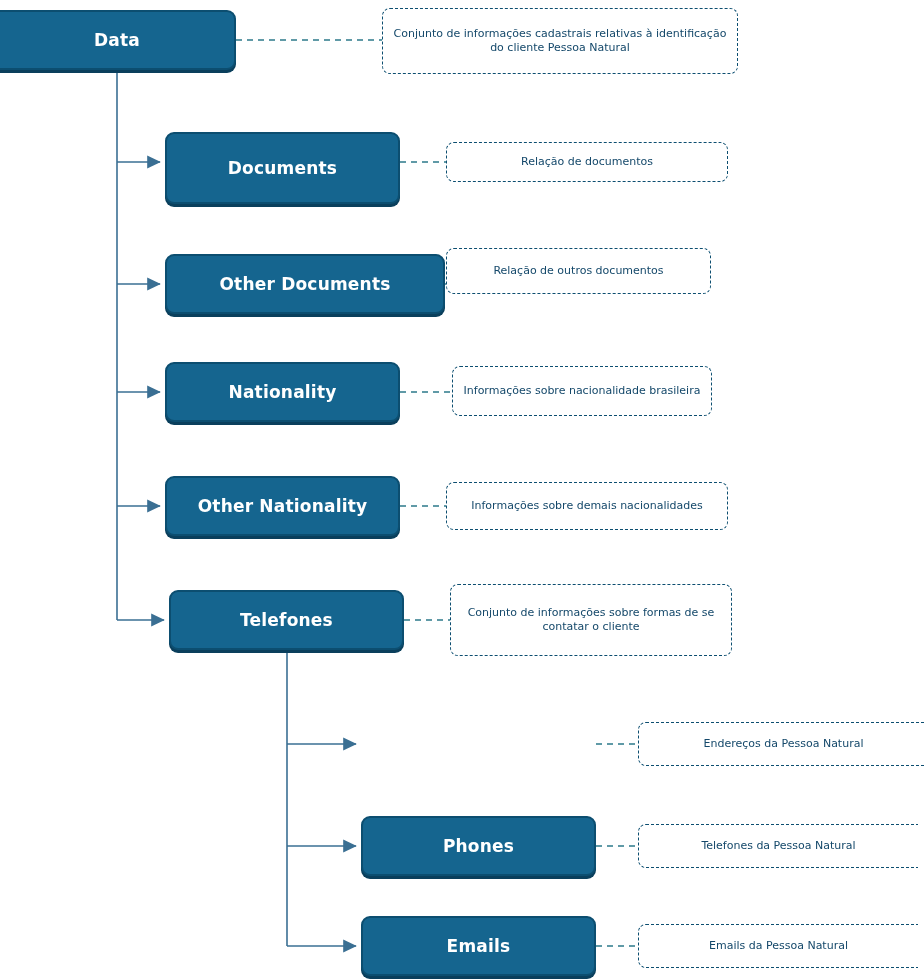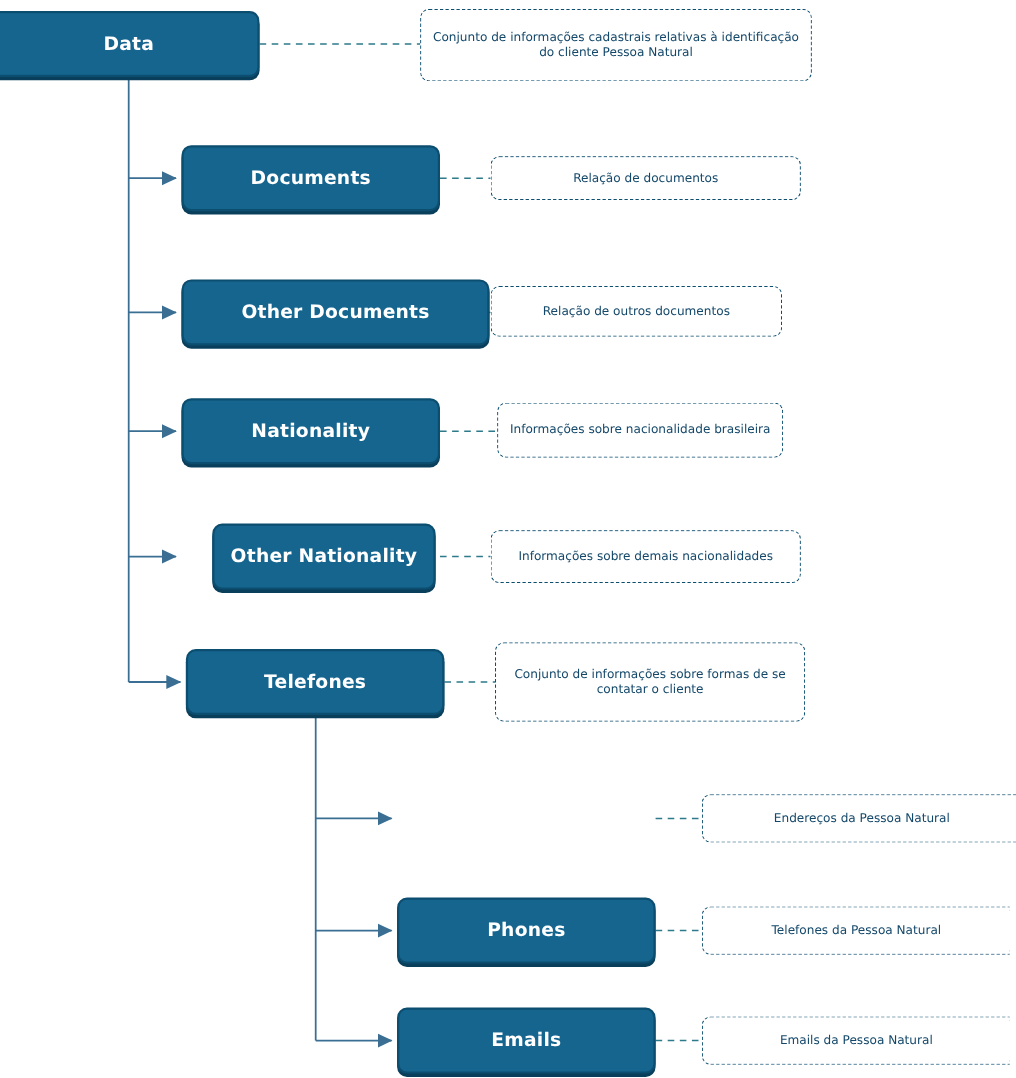--- a/index.html
+++ b/index.html
@@ -97,33 +97,33 @@
     <path d="M404,620 L450,620" stroke="#2d7a8a" stroke-width="1.4" fill="none" stroke-dasharray="6,5"></path>
     <path d="M596,744 L638,744" stroke="#2d7a8a" stroke-width="1.4" fill="none" stroke-dasharray="6,5"></path>
     <path d="M596,846 L638,846" stroke="#2d7a8a" stroke-width="1.4" fill="none" stroke-dasharray="6,5"></path>
     <path d="M596,946 L638,946" stroke="#2d7a8a" stroke-width="1.4" fill="none" stroke-dasharray="6,5"></path>
   </svg>
 
   <div class="node root" style="left:0px; top:10px; width:236px; height:60px;">
     <span>Data</span>
   </div>
 
-  <div class="node" style="left:165px; top:132px; width:235px; height:60px;">
+  <div class="node" style="left:165px; top:132px; width:235px; height:72px;">
     <span>Documents</span>
   </div>
 
   <div class="node" style="left:165px; top:254px; width:280px; height:60px;">
     <span>Other Documents</span>
   </div>
 
   <div class="node" style="left:165px; top:362px; width:235px; height:60px;">
     <span>Nationality</span>
   </div>
 
-  <div class="node" style="left:165px; top:476px; width:203px; height:60px;margin-left:28px;">
+  <div class="node" style="left:165px; top:476px; width:235px; height:60px;">
     <span>Other Nationality</span>
   </div>
 
   <div class="node" style="left:169px; top:590px; width:235px; height:60px;">
     <span>Telefones</span>
   </div>
 
 
   <div class="node" style="left:361px; top:816px; width:235px; height:60px;">
     <span>Phones</span>
@@ -134,21 +134,21 @@
   </div>
 
   <div class="note" style="left:382px; top:8px; width:356px; height:66px;">
     <span>Conjunto de informações cadastrais relativas à identificação do cliente Pessoa Natural</span>
   </div>
 
   <div class="note" style="left:446px; top:142px; width:282px; height:40px;">
     <span>Relação de documentos</span>
   </div>
 
-  <div class="note" style="left:446px; top:260px; width:265px; height:46px;">
+  <div class="note" style="left:446px; top:248px; width:265px; height:46px;">
     <span>Relação de outros documentos</span>
   </div>
 
   <div class="note" style="left:452px; top:366px; width:260px; height:50px;">
     <span>Informações sobre nacionalidade brasileira</span>
   </div>
 
   <div class="note" style="left:446px; top:482px; width:282px; height:48px;">
     <span>Informações sobre demais nacionalidades</span>
   </div>

